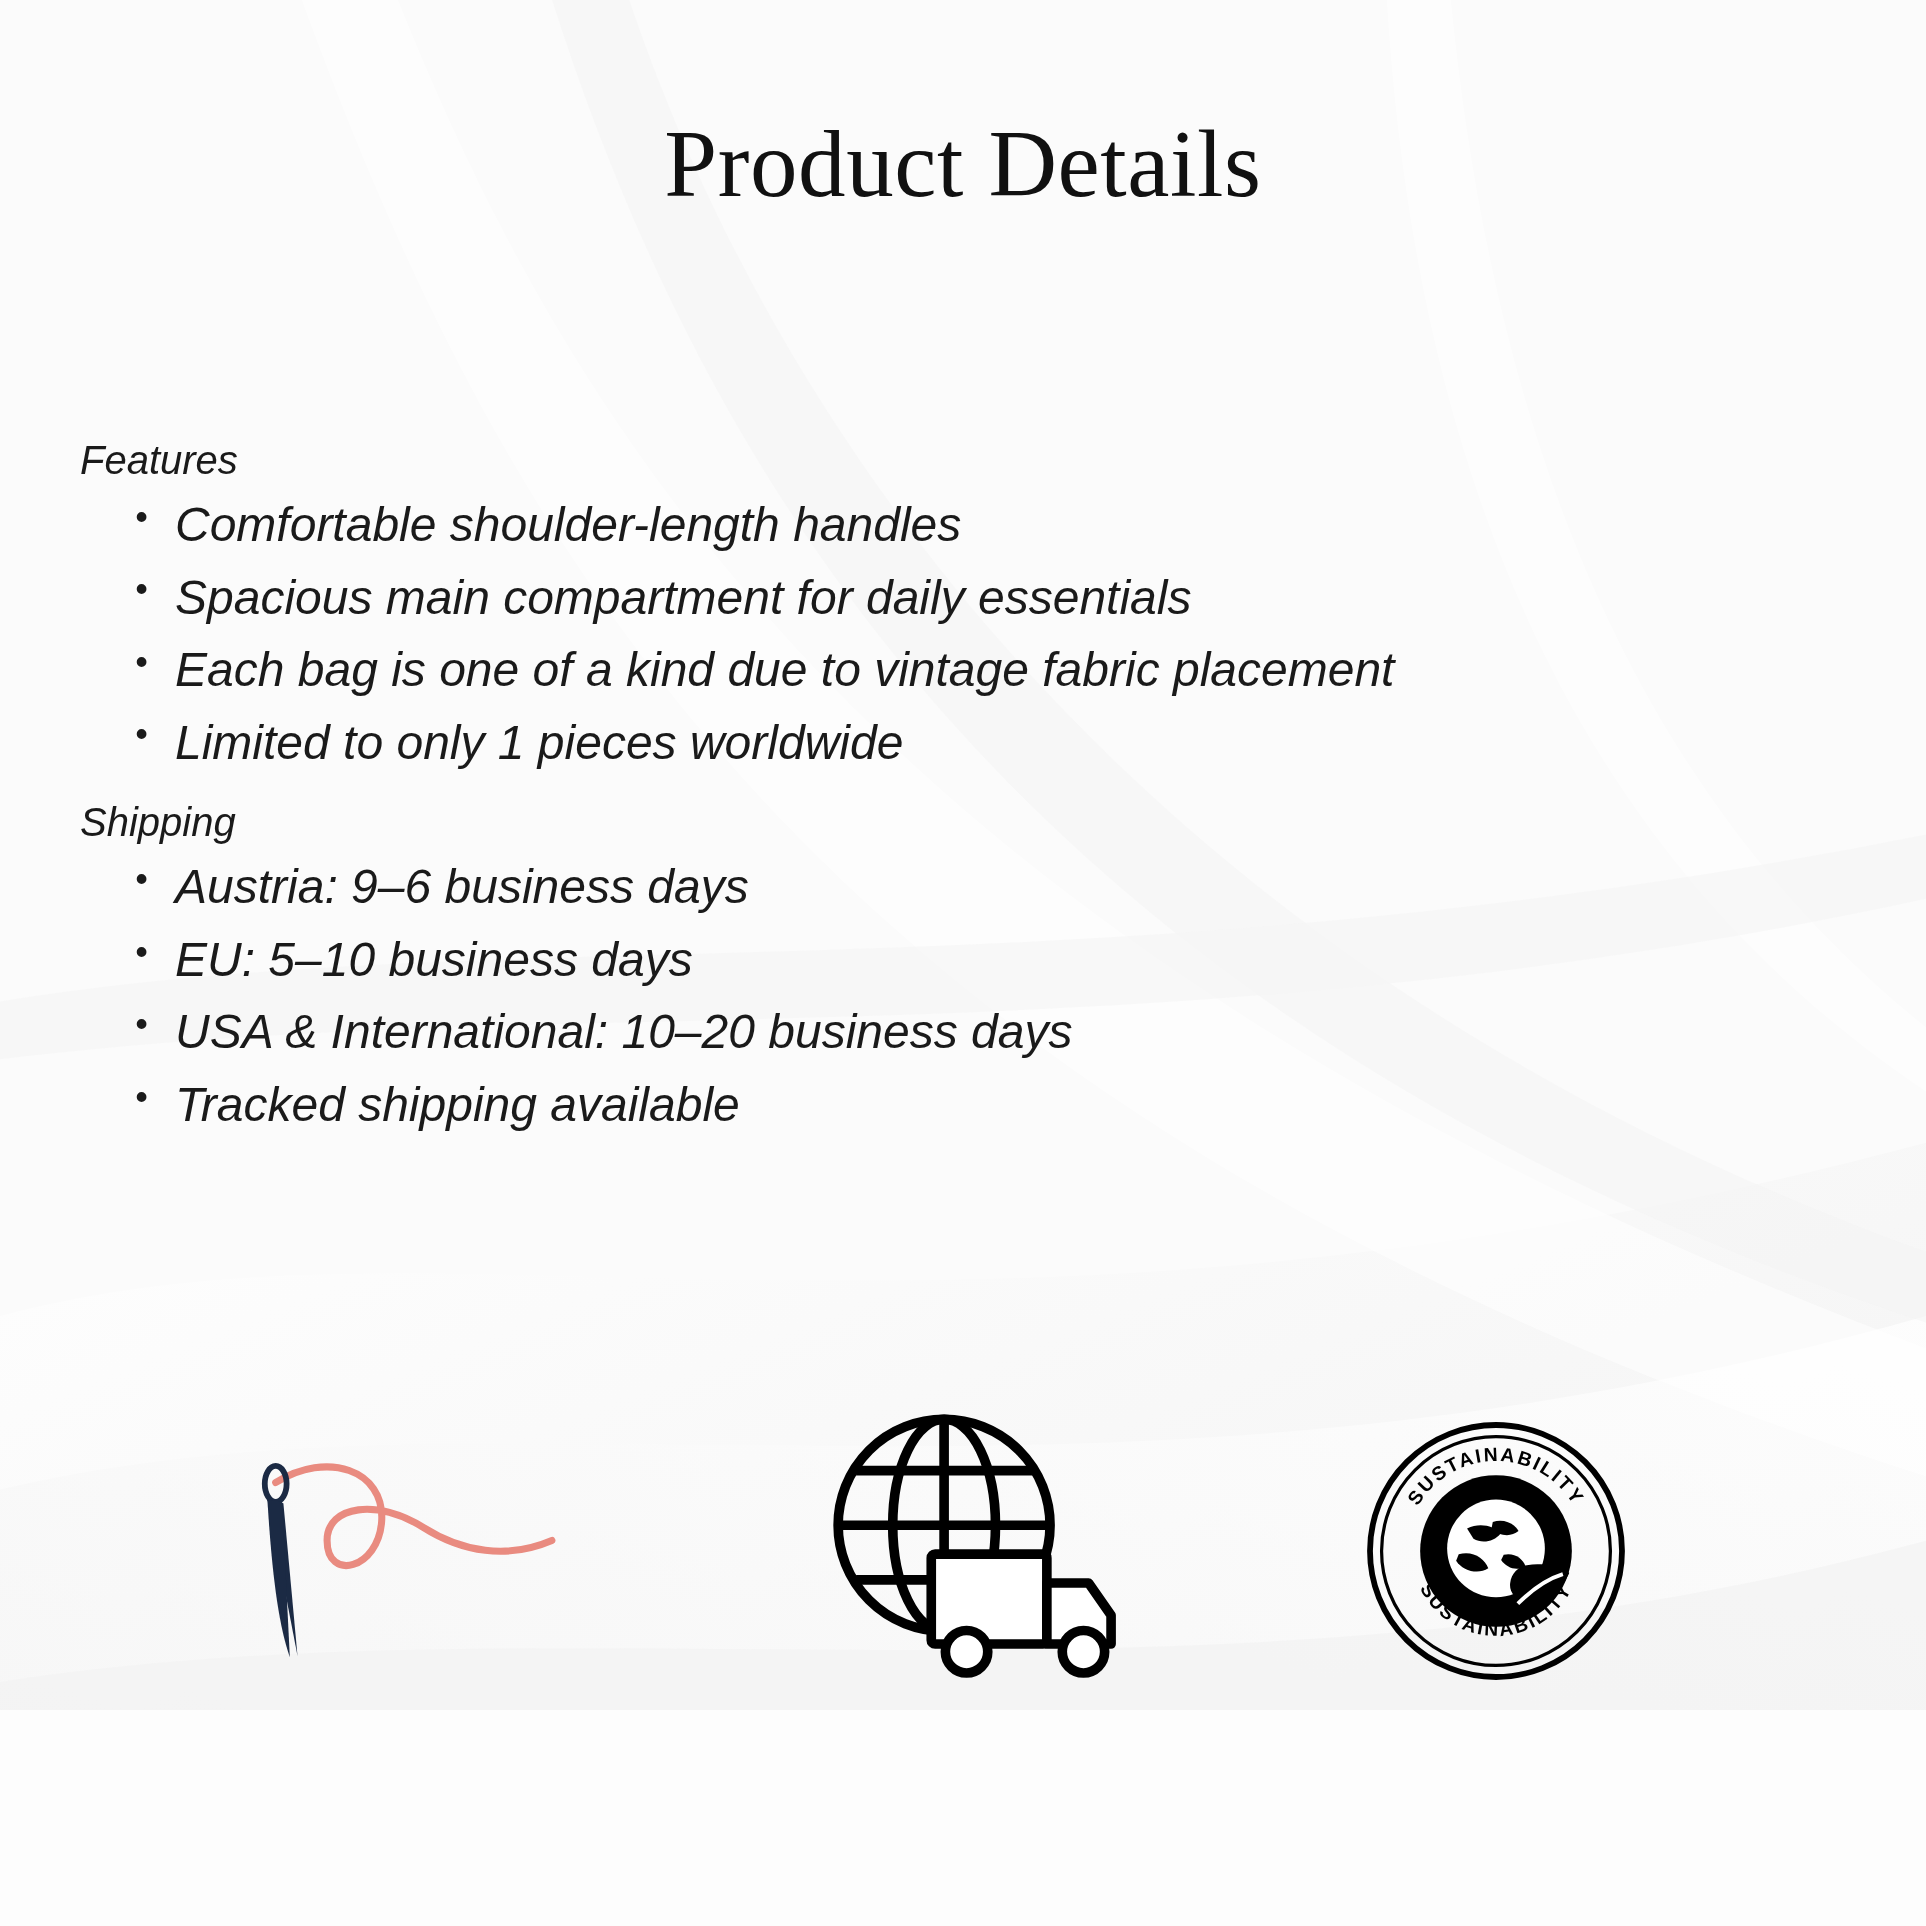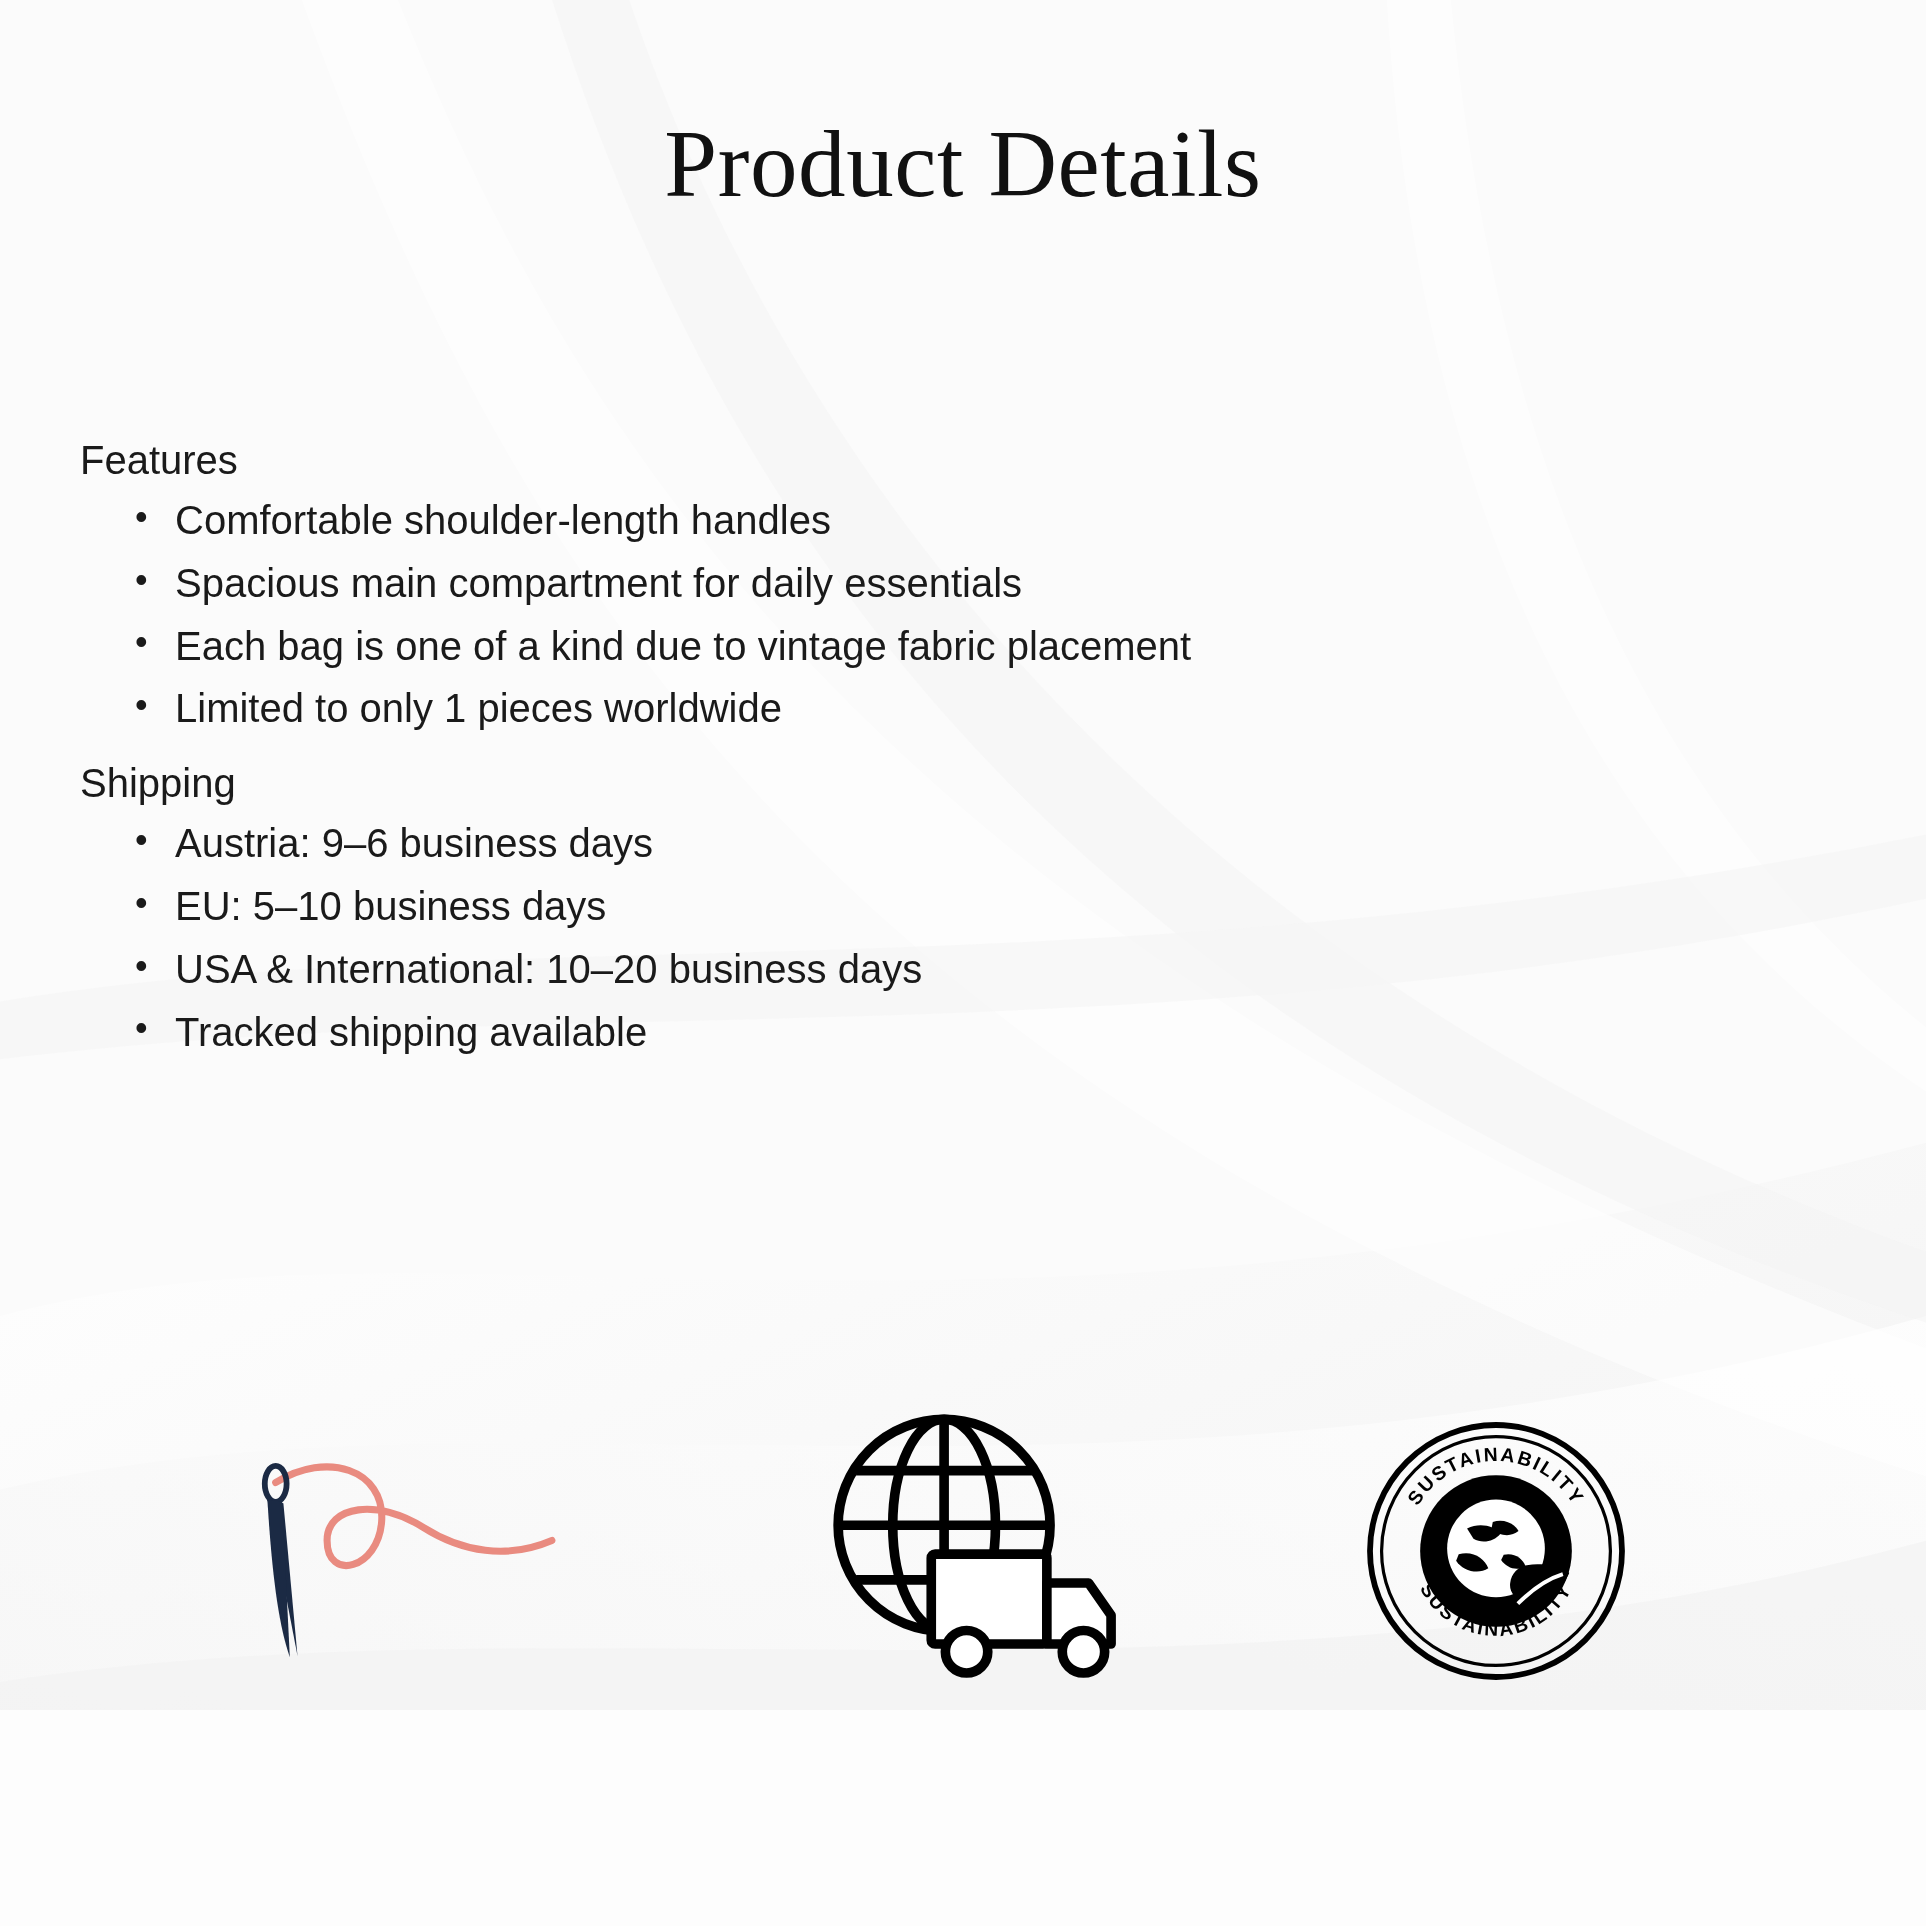--- a/index.html
+++ b/index.html
@@ -39,36 +39,37 @@
     letter-spacing: 0.6px;
     color: #111111;
     margin: 0;
     padding-top: 112px;
     line-height: 1.1;
   }
   .body-block {
     margin-top: 218px;
     padding-left: 80px;
     padding-right: 52px;
+    font-style: italic;
   }
   .section-heading {
     font-size: 40px;
     color: #1a1a1a;
     font-weight: 400;
     line-height: 1.25;
     margin: 0 0 11.6px 0;
   }
   ul.bullets {
     list-style: none;
     margin: 0 0 24.4px 0;
     padding: 0 0 0 55px;
   }
   ul.bullets li {
     position: relative;
-    font-size: 40px;
+    font-size: 48px;
     color: #1a1a1a;
     line-height: 1.22;
     padding-left: 40px;
     margin-bottom: 14px;
   }
   ul.bullets li::before {
     content: "•";
     position: absolute;
     left: 0;
     top: -1.3px;

